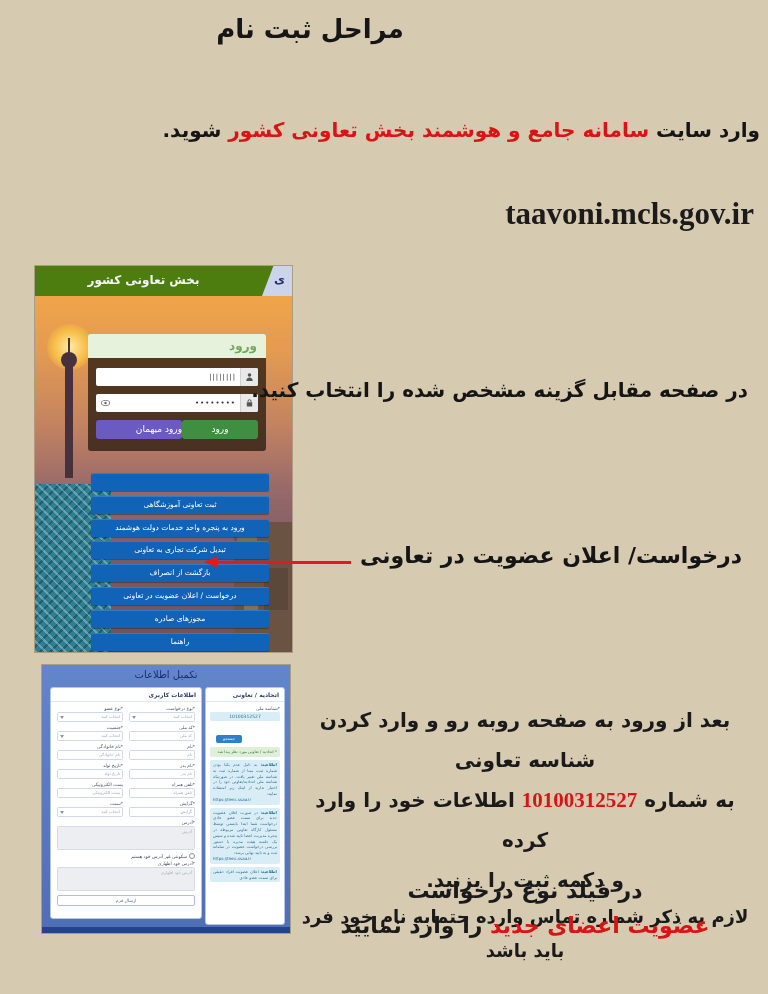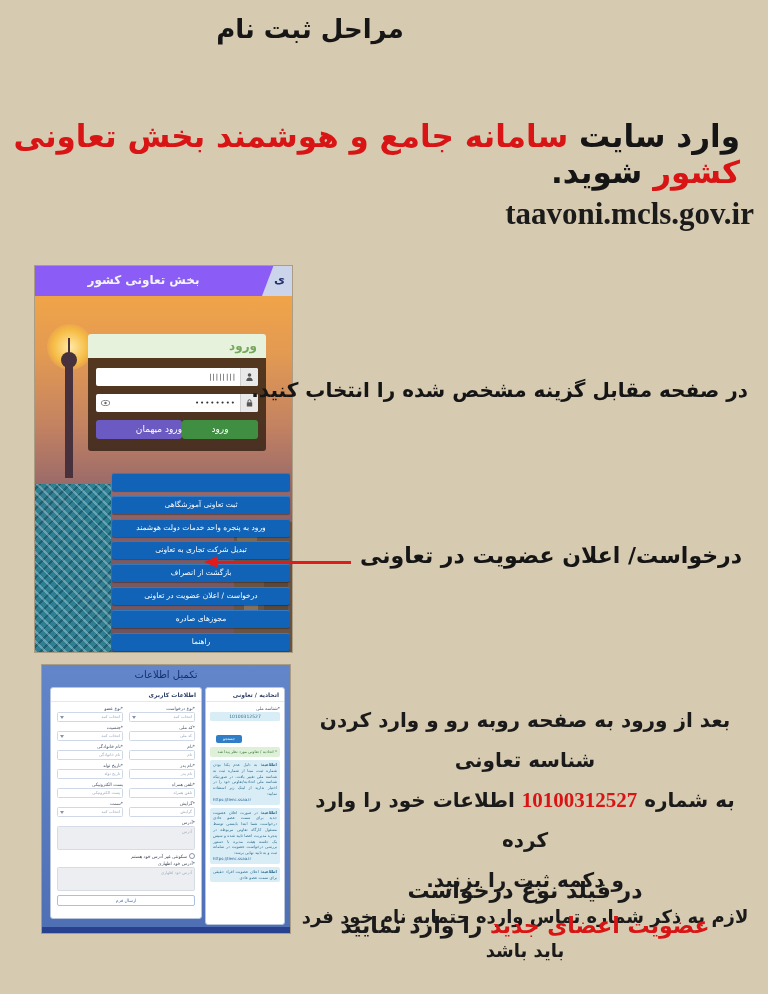--- a/index.html
+++ b/index.html
@@ -4,29 +4,29 @@
 <style>
   html,body{margin:0;padding:0;}
   body{width:768px;height:994px;position:relative;background:#d6cab1;overflow:hidden;
        font-family:"DejaVu Sans",sans-serif;}
   .abs{position:absolute;}
   .rtl{direction:rtl;}
   .red{color:#d81414;}
 
   
   #doc-title{top:14px;left:0;width:620px;text-align:center;font-size:26px;font-weight:bold;color:#161616;}
-  #intro-line{top:118px;right:28px;left:10px;text-align:right;font-size:31px;font-weight:bold;color:#151515;}
+  #intro-line{top:118px;right:8px;left:10px;text-align:right;font-size:20px;font-weight:bold;color:#151515;}
   #site-url{top:196px;right:14px;font-size:31px;font-weight:bold;color:#1b1b1b;
             font-family:"Liberation Serif","DejaVu Serif",serif;}
   #caption1{top:378px;right:20px;font-size:20px;font-weight:bold;color:#151515;}
   #arrow-label{top:543px;right:26px;font-size:22px;font-weight:bold;color:#151515;}
 
   
   #shot1{left:35px;top:266px;width:257px;height:386px;box-shadow:0 0 0 1px rgba(90,75,50,.35);background:#7b5a63;}
-  #shot1-header{left:0;top:0;width:100%;height:30px;background:#8b5cf6;}
+  #shot1-header{left:0;top:0;width:100%;height:30px;background:#4d7c0f;}
   #shot1-header .hdr-txt{position:absolute;left:0;right:40px;top:7px;text-align:center;color:#f2f4fa;font-size:12px;font-weight:bold;}
   #shot1-wedge{position:absolute;right:0;top:0;width:30px;height:30px;background:#ccd4ec;
                clip-path:polygon(38% 0,100% 0,100% 100%,0 100%);}
   #shot1-wedge span{position:absolute;right:7px;top:6px;font-size:12px;font-weight:bold;color:#22306b;}
   #shot1-photo{left:0;top:30px;width:100%;height:356px;overflow:hidden;
      background:linear-gradient(180deg,#f0a449 0%,#e39a52 16%,#c48361 36%,#98696a 54%,#7d5c64 72%,#6d525c 100%);}
   #sun{left:12px;top:28px;width:46px;height:46px;border-radius:50%;
        background:radial-gradient(circle,#ffeaa6 0%,#f6bc45 52%,rgba(246,188,69,0) 78%);}
   #minaret{left:30px;top:64px;width:8px;height:118px;background:#46313c;}
   #minaret-bulb{left:26px;top:56px;width:16px;height:16px;border-radius:50%;background:#46313c;}
@@ -43,21 +43,21 @@
               color:#76a85b;font-size:12px;font-weight:bold;line-height:24px;padding:0 9px;}
   #login-body{background:rgba(43,28,16,.78);padding:10px 8px 12px;border-radius:0 0 3px 3px;}
   .login-field{height:18px;background:#fff;border-radius:2px;display:flex;direction:rtl;align-items:center;overflow:hidden;margin-bottom:8px;}
   .field-iconbox{width:17px;height:100%;background:#e9e9e9;border-left:1px solid #cfcfcf;display:flex;align-items:center;justify-content:center;flex:0 0 auto;}
   .field-value{flex:1;font-size:7px;color:#333;padding:0 4px;text-align:right;letter-spacing:1px;}
   .eye-box{flex:0 0 auto;padding-left:5px;display:flex;align-items:center;}
   #login-buttons{display:flex;direction:rtl;justify-content:space-between;margin-top:3px;}
   .btn-green{width:76px;height:19px;background:#3f8e41;border-radius:3px;color:#fff;font-size:9px;line-height:19px;text-align:center;}
   .btn-purple{width:86px;height:19px;background:#6a5ac2;border-radius:3px;color:#fff;font-size:9px;line-height:19px;text-align:right;}
 
-  #menu{left:70px;top:177px;width:178px;padding-left:7px;}
+  #menu{left:49px;top:177px;width:178px;padding-left:7px;}
   .menu-btn{height:18px;margin-bottom:4.8px;background:#1063b6;border-radius:2px;color:#fff;
             font-size:7.5px;line-height:18px;text-align:center;direction:rtl;
             box-shadow:inset 0 1px 0 rgba(255,255,255,.15),0 1px 1px rgba(0,0,0,.3);}
 
   
   #arrow-line{left:217px;top:561px;width:134px;height:3px;background:#e01b1b;}
   #arrow-head{left:204px;top:556px;width:0;height:0;border-top:6px solid transparent;border-bottom:6px solid transparent;border-right:14px solid #e01b1b;}
 
   
   #para2{top:700px;right:12px;width:462px;text-align:center;color:#1a1a1a;font-weight:bold;}

